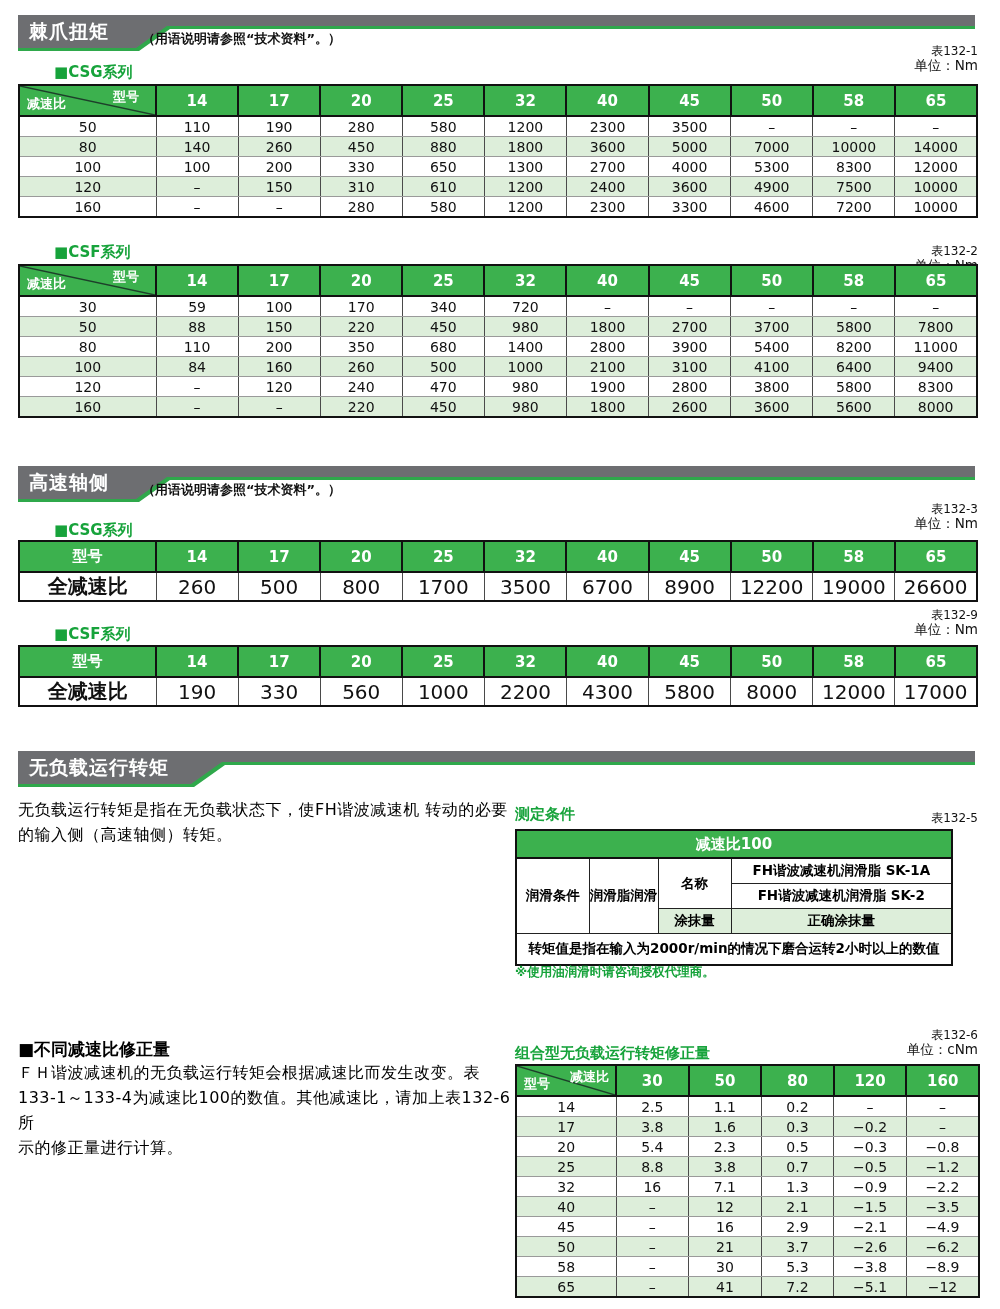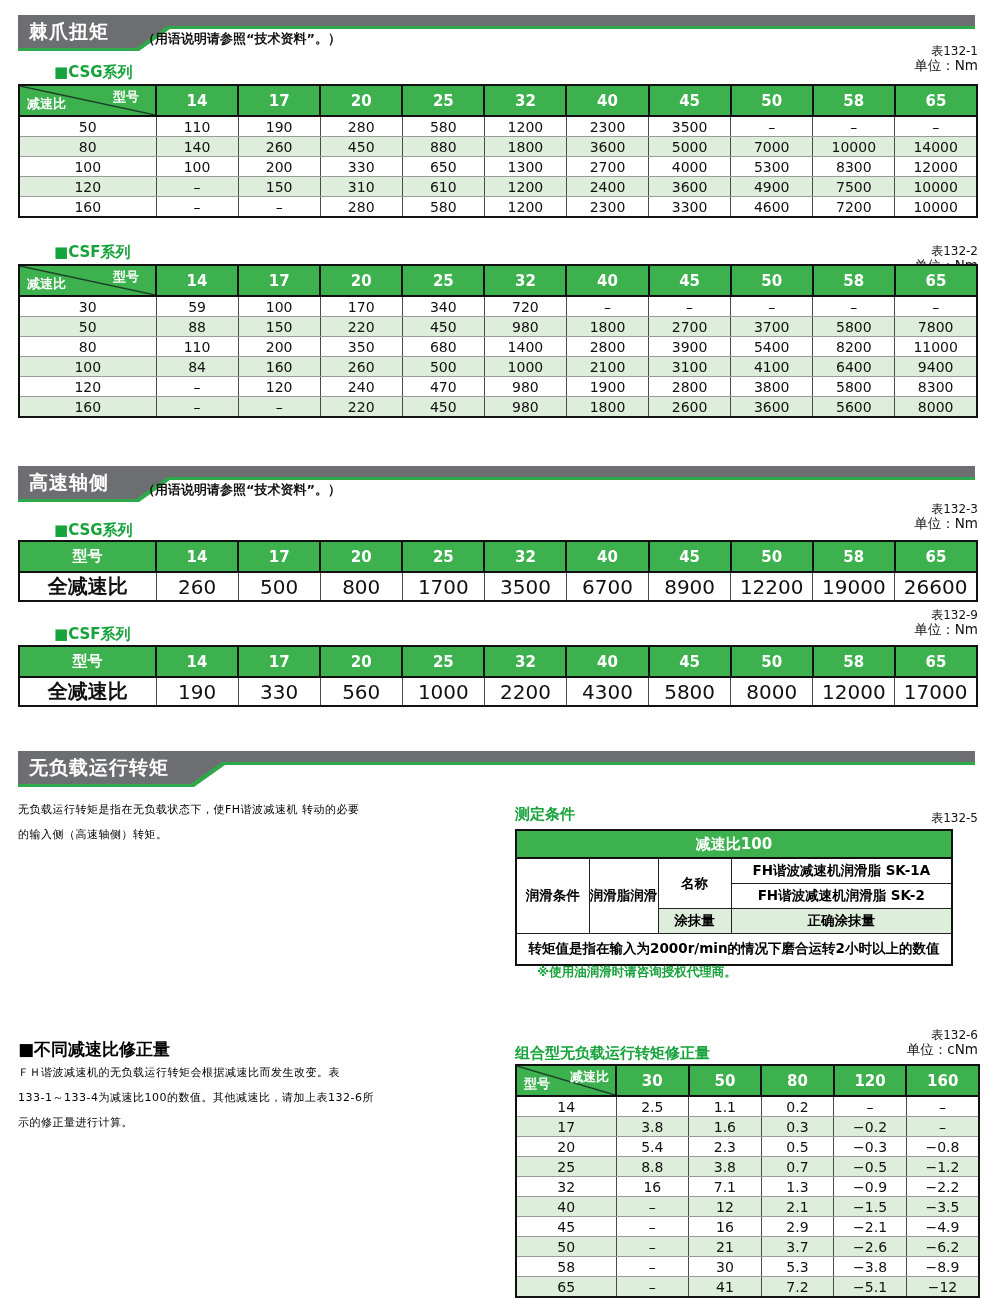--- a/index.html
+++ b/index.html
@@ -13,23 +13,23 @@
           font-size:19px;letter-spacing:1px;white-space:nowrap;}
   .bnote{position:absolute;font-size:13px;font-weight:bold;white-space:nowrap;}
 
   
   .tlabel{position:absolute;right:22px;text-align:right;line-height:1.18;}
   .tlabel .tno{font-size:12px;}
   .tlabel .tunit{font-size:13.5px;}
 
   .series{position:absolute;left:18px;color:#17a33b;font-weight:bold;font-size:15px;margin-left:36px;}
   .gtitle{position:absolute;color:#17a33b;font-weight:bold;font-size:15px;}
-  .gnote{position:absolute;color:#17a33b;font-weight:bold;font-size:12.5px;margin-left:22px;}
+  .gnote{position:absolute;color:#17a33b;font-weight:bold;font-size:12.5px;}
   .h4{position:absolute;font-weight:bold;font-size:17px;color:#000;}
-  .para{position:absolute;font-size:11px;line-height:25px;white-space:pre-line;
+  .para{position:absolute;font-size:16px;line-height:25px;white-space:pre-line;
         letter-spacing:0.5px;color:#000;}
 
   
   table.mtable{position:absolute;border-collapse:collapse;table-layout:fixed;
                background:#fff;border:2px solid #111;}
   table.mtable th{background:#3cb14e;color:#fff;font-weight:bold;font-size:15px;
                   height:29px;border:2px solid #111;padding:0;text-align:center;}
   table.mtable td{text-align:center;font-size:14px;height:19px;padding:0;
                   border-left:1px solid #4a4a4a;border-right:1px solid #4a4a4a;
                   border-top:1px solid #9a9a9a;border-bottom:1px solid #9a9a9a;}

